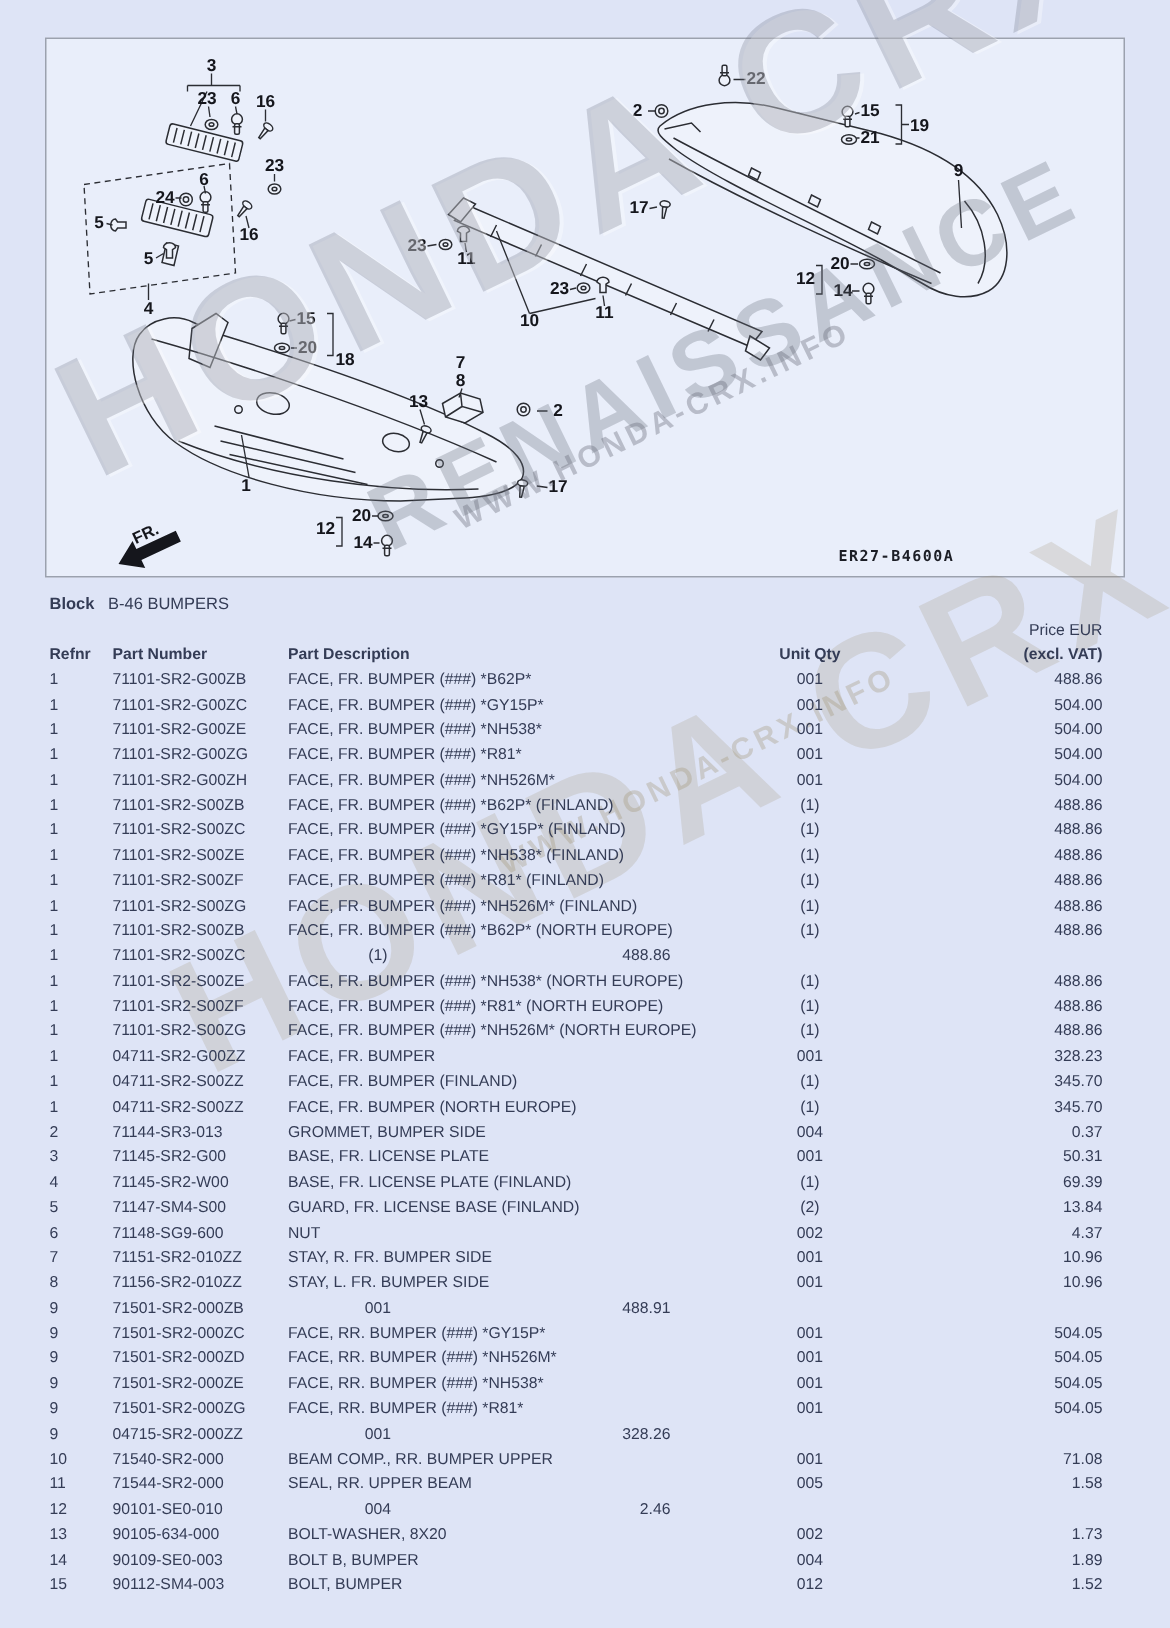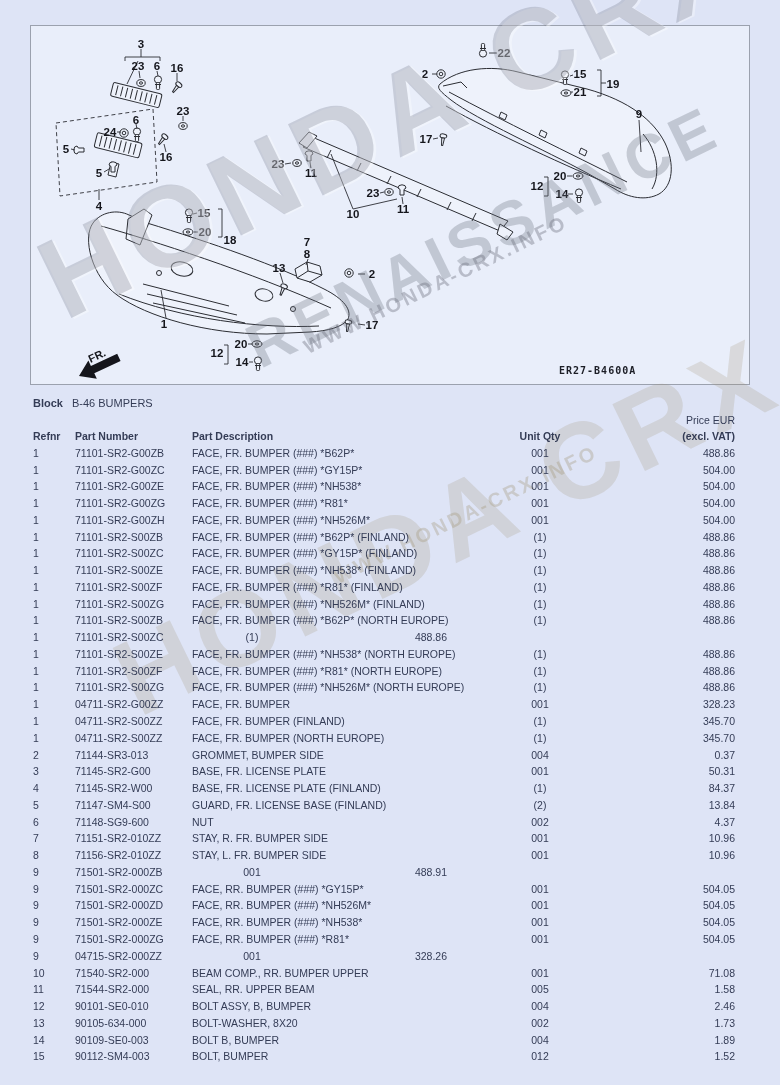--- a/index.html
+++ b/index.html
@@ -380,21 +380,21 @@
     <span class="c-pn">71145-SR2-G00</span>
     <span class="c-desc">BASE, FR. LICENSE PLATE</span>
     <span class="c-qty">001</span>
     <span class="c-price">50.31</span>
   </div>
       <div class="trow">
     <span class="c-ref">4</span>
     <span class="c-pn">71145-SR2-W00</span>
     <span class="c-desc">BASE, FR. LICENSE PLATE (FINLAND)</span>
     <span class="c-qty">(1)</span>
-    <span class="c-price">84.37</span>
+    <span class="c-price">69.39</span>
   </div>
       <div class="trow">
     <span class="c-ref">5</span>
     <span class="c-pn">71147-SM4-S00</span>
     <span class="c-desc">GUARD, FR. LICENSE BASE (FINLAND)</span>
     <span class="c-qty">(2)</span>
     <span class="c-price">13.84</span>
   </div>
       <div class="trow">
     <span class="c-ref">6</span>
@@ -467,21 +467,20 @@
       <div class="trow">
     <span class="c-ref">11</span>
     <span class="c-pn">71544-SR2-000</span>
     <span class="c-desc">SEAL, RR. UPPER BEAM</span>
     <span class="c-qty">005</span>
     <span class="c-price">1.58</span>
   </div>
       <div class="trow">
     <span class="c-ref">12</span>
     <span class="c-pn">90101-SE0-010</span>
-    <span class="c-desc">BOLT ASSY, B, BUMPER</span>
     <span class="c-qty">004</span>
     <span class="c-price">2.46</span>
   </div>
       <div class="trow">
     <span class="c-ref">13</span>
     <span class="c-pn">90105-634-000</span>
     <span class="c-desc">BOLT-WASHER, 8X20</span>
     <span class="c-qty">002</span>
     <span class="c-price">1.73</span>
   </div>

